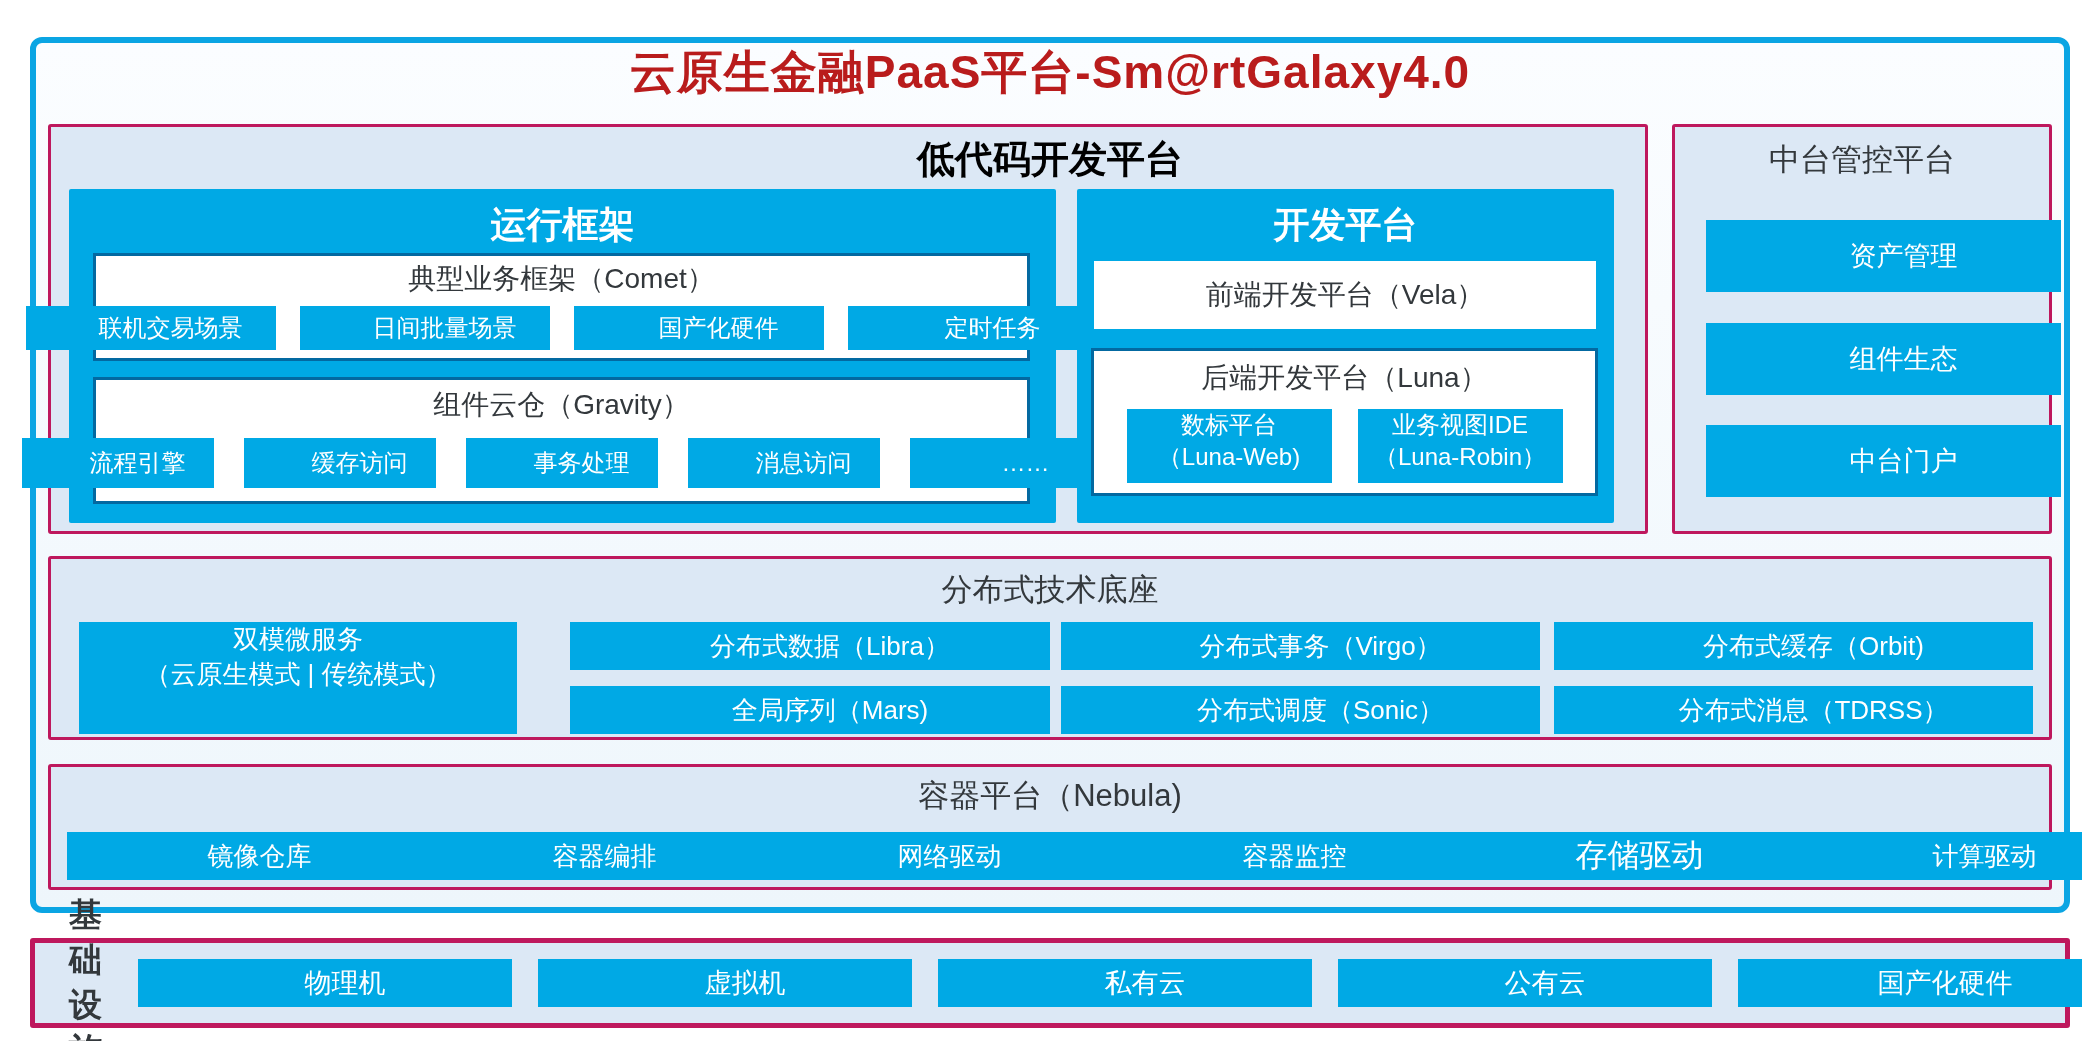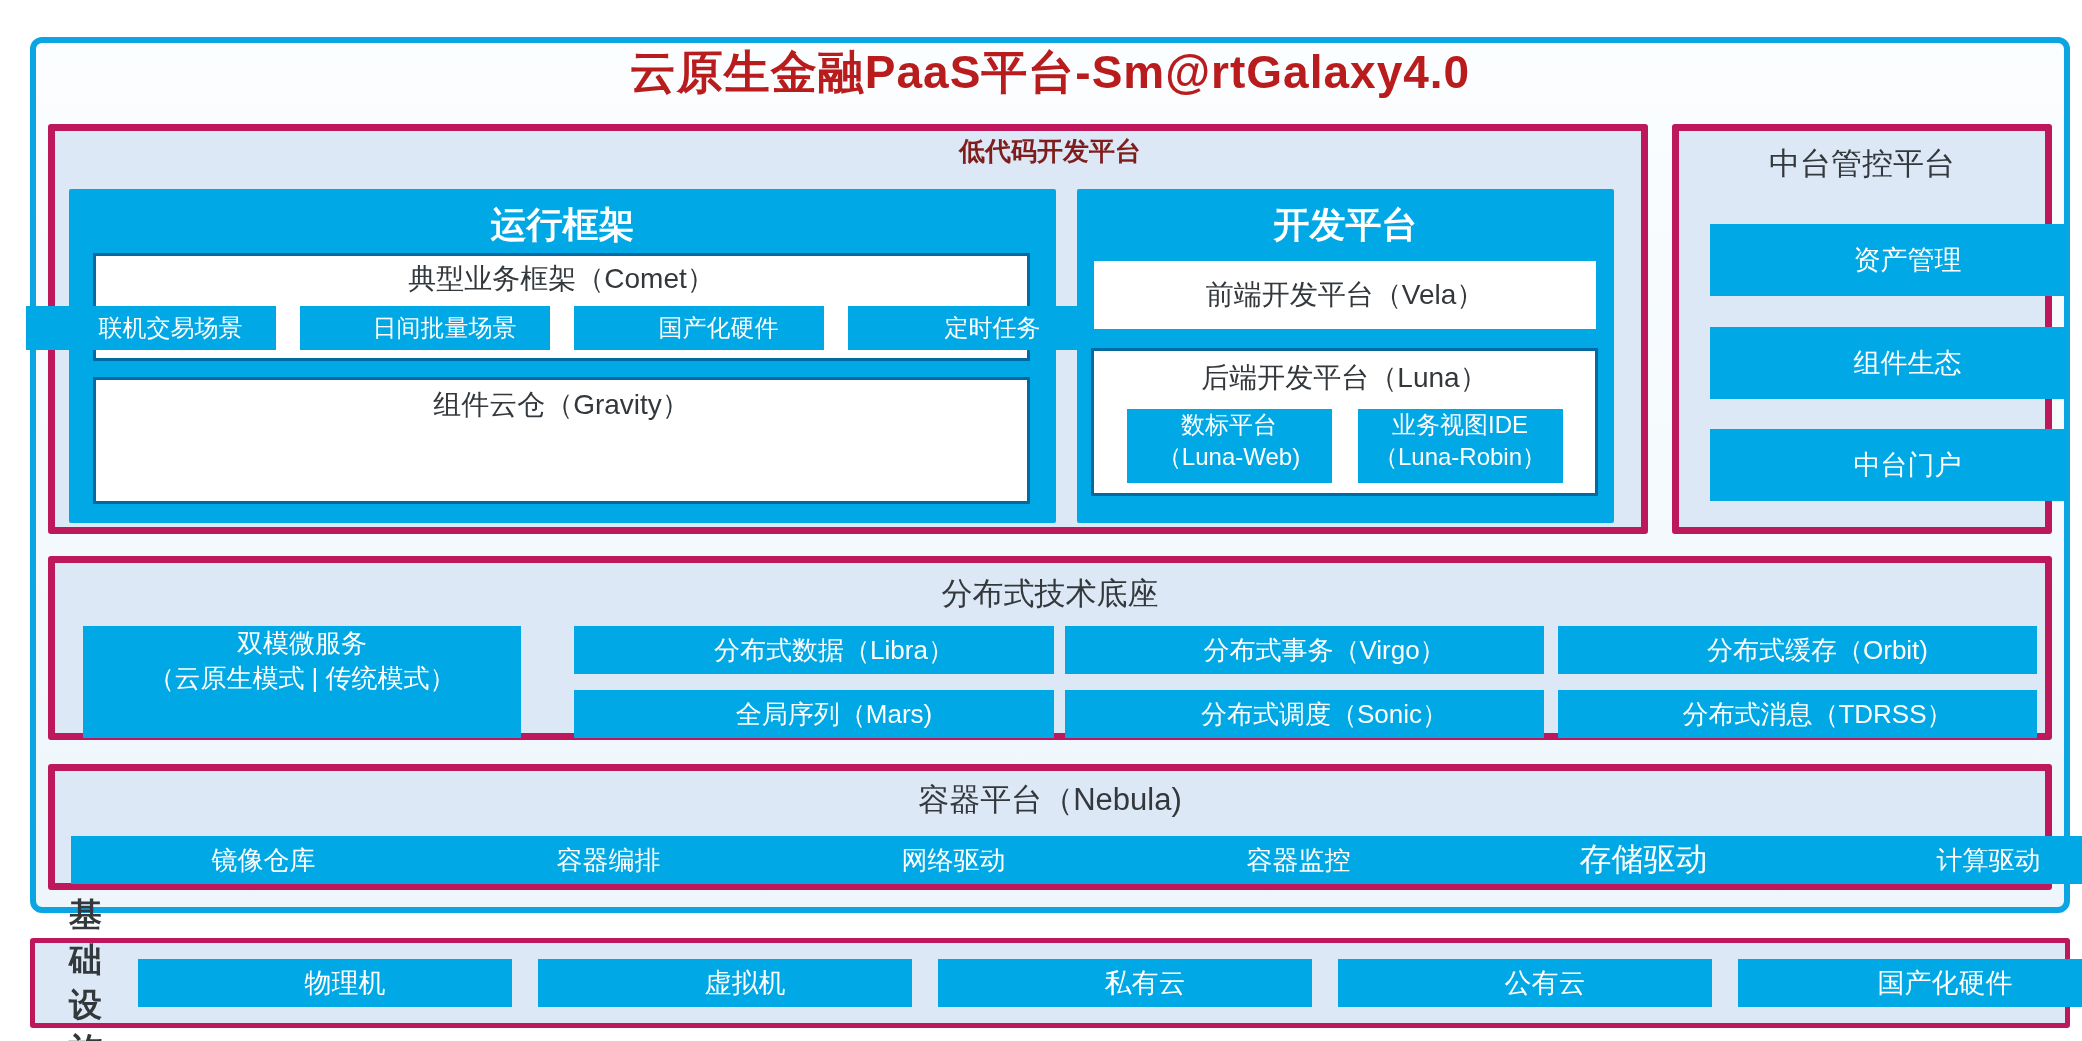--- a/index.html
+++ b/index.html
@@ -5,22 +5,22 @@
   html,body{margin:0;padding:0;background:#ffffff;}
   body{width:2082px;height:1041px;overflow:hidden;
        font-family:"Liberation Sans","DejaVu Sans",sans-serif;color:#3A4045;}
   #canvas{position:relative;width:2082px;height:1041px;}
   .abs{position:absolute;box-sizing:border-box;}
   .outer{left:30px;top:37px;width:2040px;height:876px;
          border:6px solid #0BA5E3;border-radius:12px;
          background:linear-gradient(180deg,#FBFDFF 0%,#F3F9FD 60%,#EEF6FB 100%);}
   .page-title{left:30px;top:42px;width:2040px;text-align:center;
               font-size:46px;font-weight:bold;color:#b91c1c;letter-spacing:1px;}
-  .panel{background:#DCE8F5;border:7px solid #be185d;border-radius:3px;}
-  .section-label{font-size:26px;font-weight:bold;color:#7f1d1d;text-align:center;}
+  .panel{background:#DCE8F5;border:3px solid #be185d;border-radius:3px;}
+  .section-label{font-size:38px;font-weight:bold;color:#000000;text-align:center;}
   .blue-block{background:#00A9E5;border-radius:2px;}
   .block-title{position:absolute;left:0;right:0;top:12px;text-align:center;
                font-size:36px;font-weight:bold;color:#ffffff;}
   .whitebox{position:absolute;box-sizing:border-box;background:#ffffff;border:3px solid #0369a1;}
   .plainwhite{position:absolute;box-sizing:border-box;background:#ffffff;
               display:flex;align-items:center;justify-content:center;
               font-size:28px;color:#33383C;}
   .box-title{position:absolute;left:0;right:0;text-align:center;
              font-size:28px;font-weight:500;color:#33383C;}
   .row{position:absolute;left:0;right:0;display:flex;justify-content:center;align-items:center;}
@@ -51,20 +51,27 @@
       <div class="row" style="top:50px;gap:24px">
         <div class="item" style="width:210px;height:44px">联机交易场景</div>
         <div class="item" style="width:210px;height:44px">日间批量场景</div>
         <div class="item" style="width:210px;height:44px">国产化硬件</div>
         <div class="item" style="width:210px;height:44px">定时任务</div>
       </div>
     </div>
 
     <div class="whitebox" style="left:24px;top:188px;width:937px;height:127px">
       <div class="box-title" style="top:6px">组件云仓（Gravity）</div>
+      <div class="row" style="top:58px;gap:30px">
+        <div class="item" style="width:152px;height:50px">流程引擎</div>
+        <div class="item" style="width:152px;height:50px">缓存访问</div>
+        <div class="item" style="width:152px;height:50px">事务处理</div>
+        <div class="item" style="width:152px;height:50px">消息访问</div>
+        <div class="item" style="width:152px;height:50px">……</div>
+      </div>
     </div>
   </div>
 
   <div class="abs blue-block" style="left:1077px;top:189px;width:537px;height:334px">
     <div class="block-title">开发平台</div>
 
     <div class="plainwhite" style="left:17px;top:72px;width:502px;height:68px">前端开发平台（Vela）</div>
 
     <div class="whitebox" style="left:14px;top:159px;width:507px;height:148px">
       <div class="box-title" style="top:8px">后端开发平台（Luna）</div>

